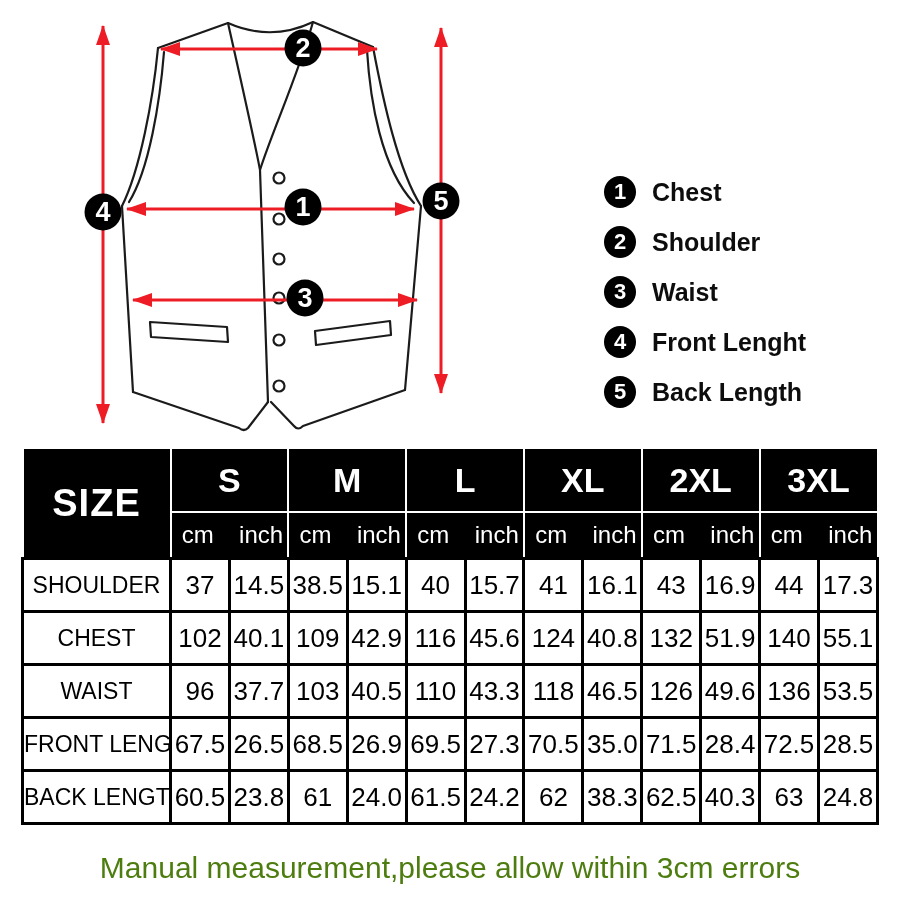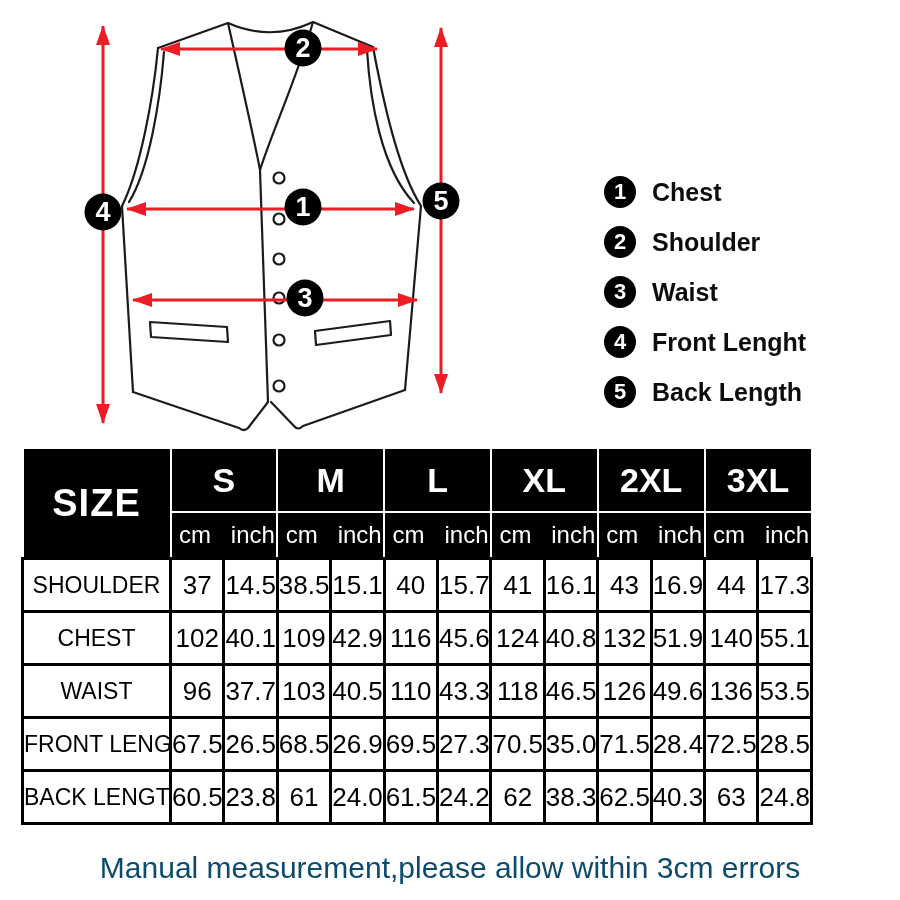--- a/index.html
+++ b/index.html
@@ -13,34 +13,34 @@
   .legend{position:absolute;left:604px;top:167px;}
   .legend-item{display:flex;align-items:center;height:50px;}
   .legend-badge{
     width:32px;height:32px;border-radius:50%;background:#000;color:#fff;
     font-weight:bold;font-size:22px;display:flex;align-items:center;justify-content:center;
     flex:0 0 32px;
   }
   .legend-label{margin-left:16px;font-weight:bold;font-size:25px;color:#0d0d0d;white-space:nowrap;}
   
   .table-wrap{position:absolute;left:21px;top:447px;width:858px;}
-  table.size-table{border-collapse:collapse;table-layout:fixed;width:792px;}
+  table.size-table{border-collapse:collapse;table-layout:fixed;width:858px;}
   .size-table th{background:#000;color:#fff;border:2px solid #fff;padding:0;}
   .size-table th.corner-cell{font-size:38px;font-weight:bold;letter-spacing:1px;}
   .size-table th.size-head{font-size:34px;font-weight:bold;height:62px;}
   .size-table th.units-cell{height:44px;font-weight:normal;}
   .units-inner{display:flex;width:100%;gap:11px;}
   .unit-half{flex:1;font-size:24px;text-align:center;}
   .size-table td{
     border:3px solid #000;background:#fff;color:#000;text-align:center;
     height:50px;font-size:26px;padding:0;white-space:nowrap;overflow:hidden;
   }
   .size-table td.row-label{font-size:23px;}
   
-  .caption{position:absolute;left:0;top:851px;width:900px;text-align:center;font-size:30px;color:#0c4a6e;}
+  .caption{position:absolute;left:0;top:851px;width:900px;text-align:center;font-size:30px;color:#4d7c0f;}
 </style>
 </head>
 <body>
 
 <svg class="diagram-svg" width="560" height="445" viewBox="0 0 560 445">
   <defs>
     <marker id="ah" viewBox="0 0 20 14" refX="19" refY="7" markerWidth="20" markerHeight="14" markerUnits="userSpaceOnUse" orient="auto-start-reverse">
       <path d="M0,0 L20,7 L0,14 Z" fill="#ee1c25"></path>
     </marker>
   </defs>

